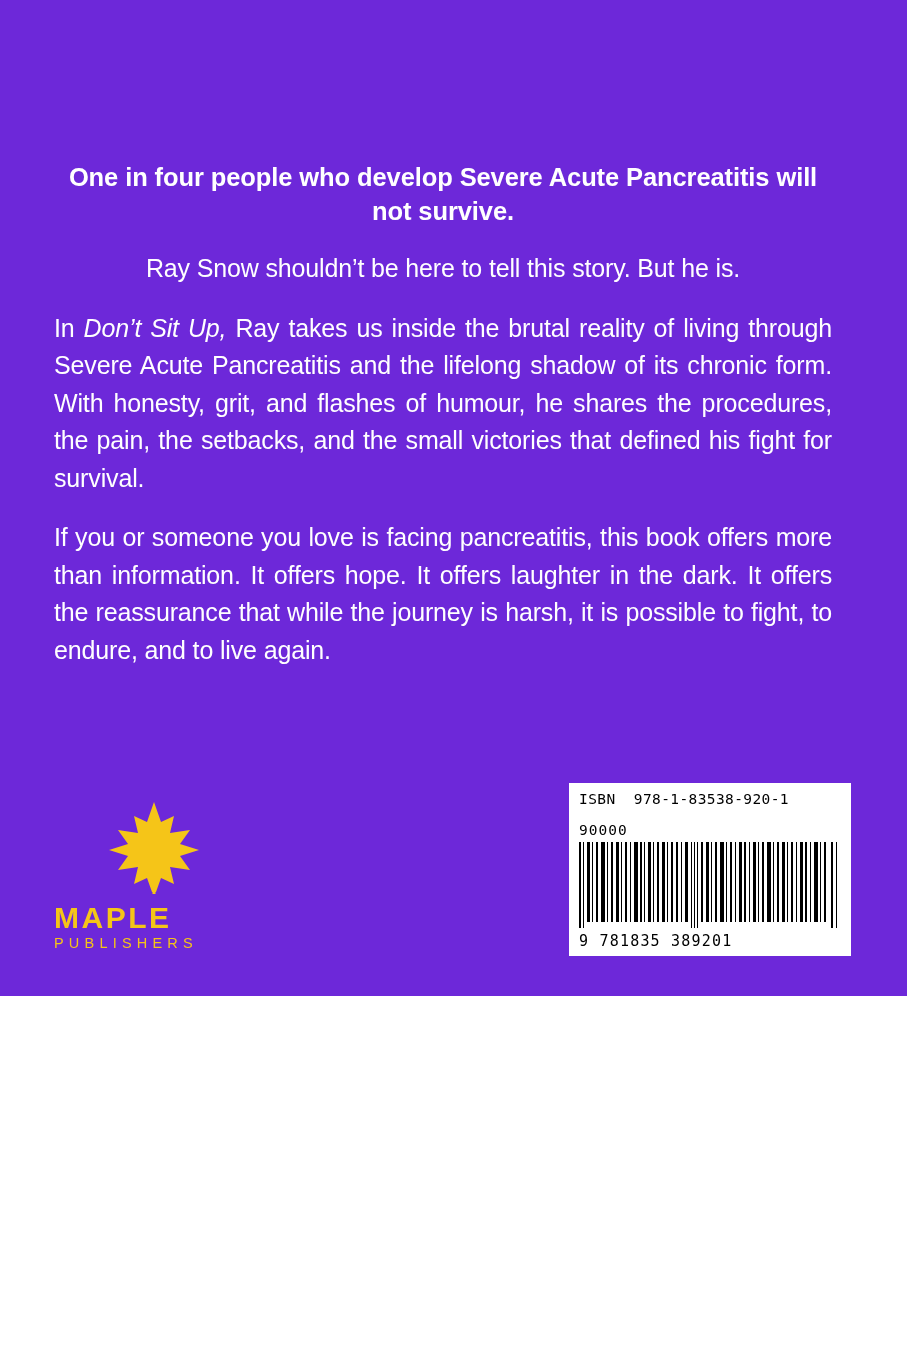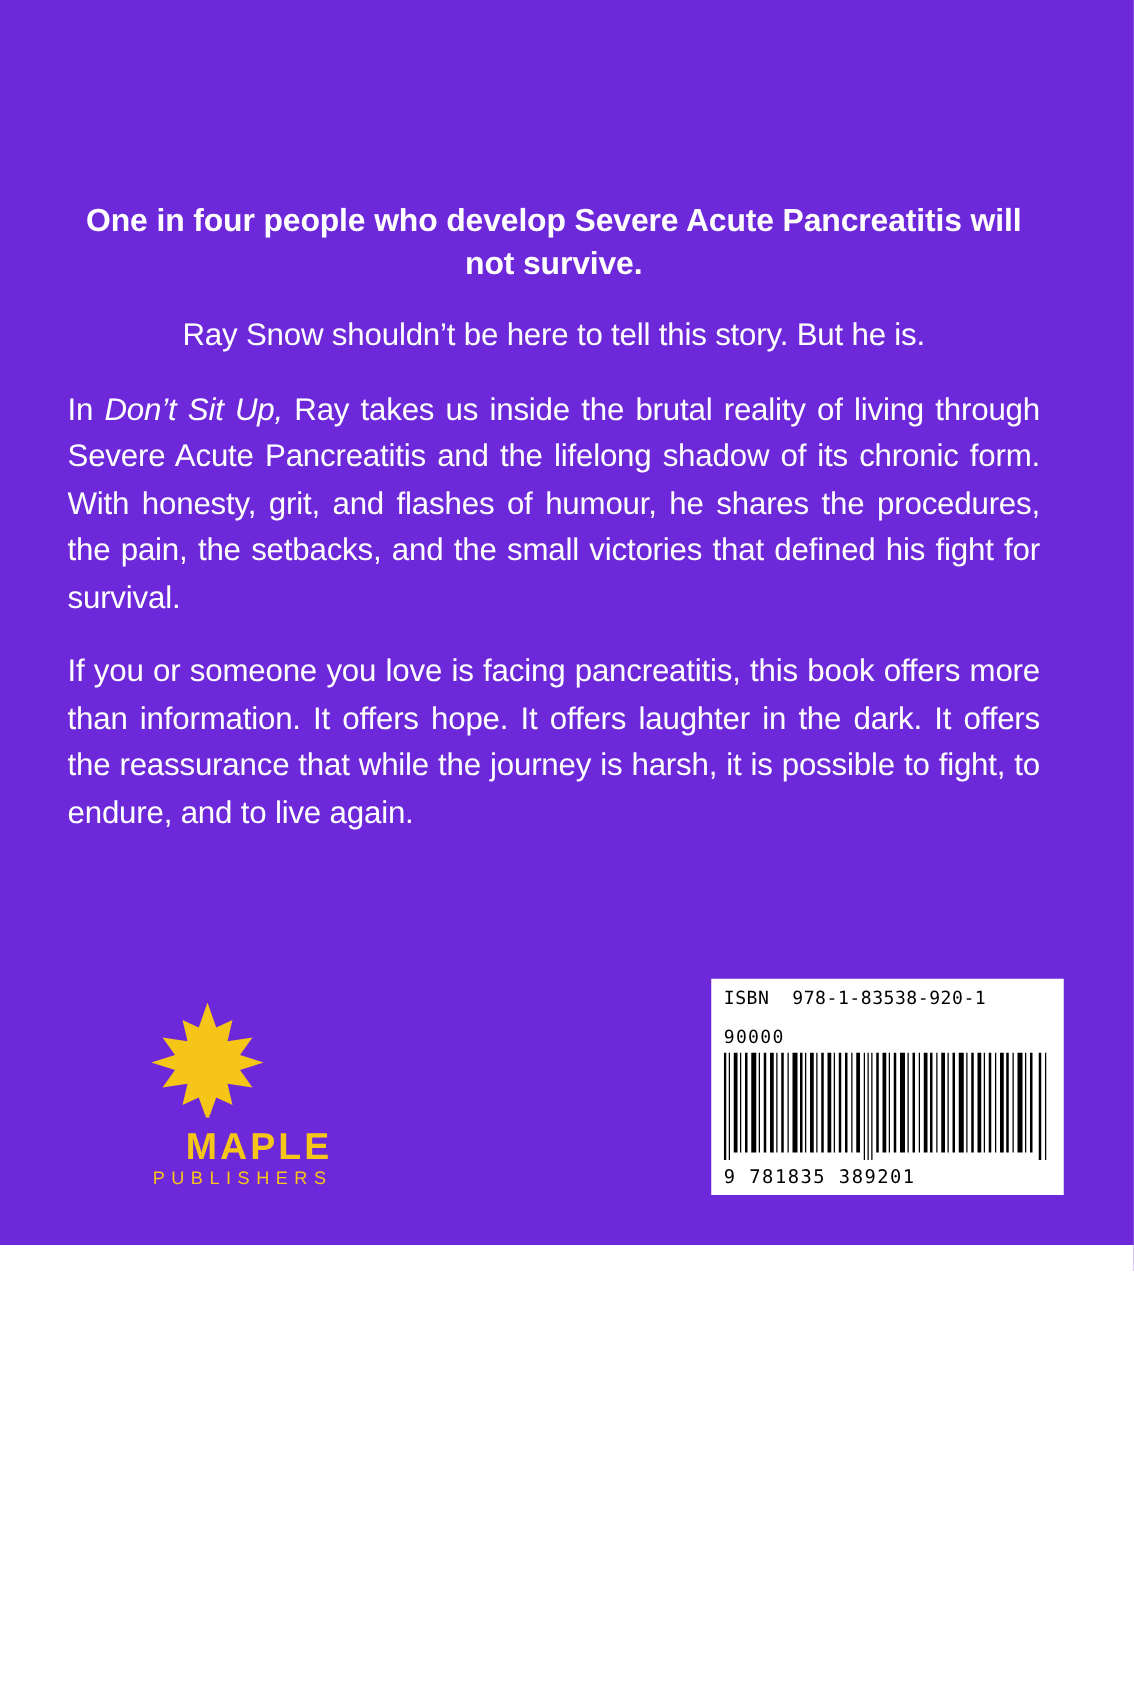--- a/index.html
+++ b/index.html
@@ -51,24 +51,24 @@
     text-align: left;
     letter-spacing: -0.2px;
   }
   em.title-italic {
     font-style: italic;
   }
 
   
   .publisher {
     position: absolute;
-    left: 66px;
+    left: 54px;
     bottom: 45px;
     width: 200px;
-    text-align: right;
+    text-align: left;
   }
   .leaf-wrap {
     height: 96px;
     display: flex;
     align-items: flex-end;
     justify-content: center;
   }
   .pub-name {
     color: #f5c518;
     font-size: 30px;

